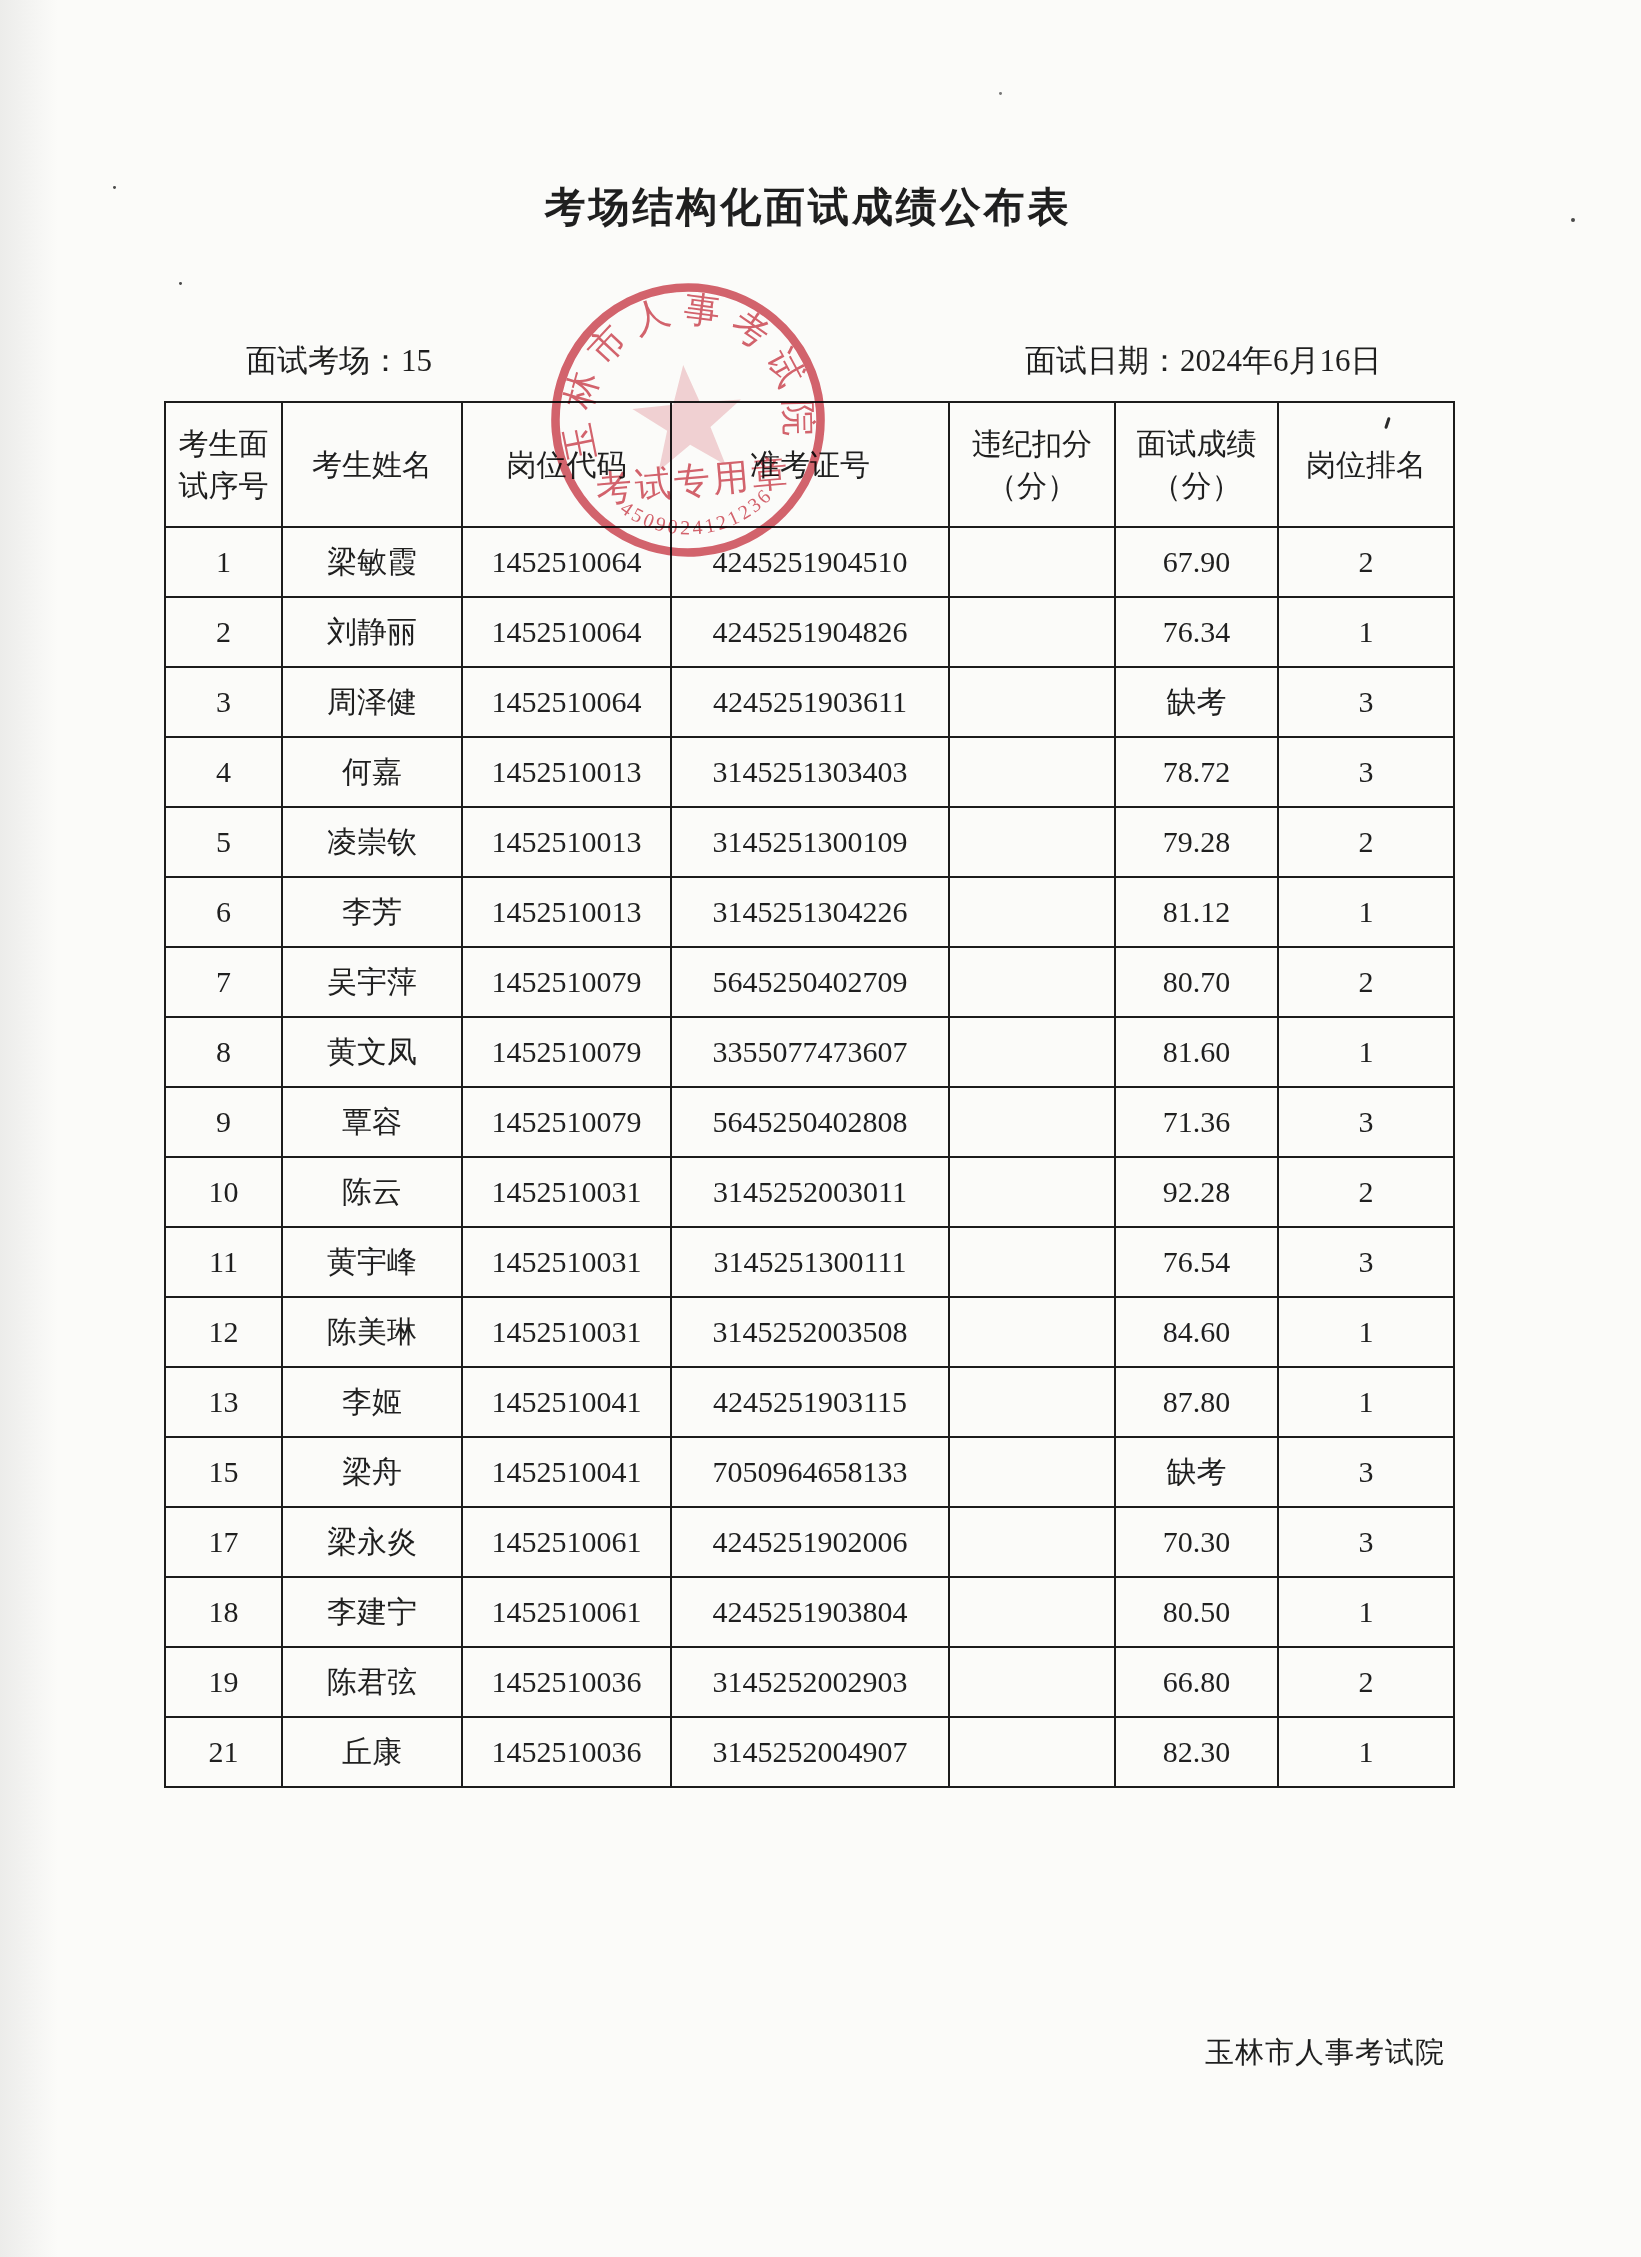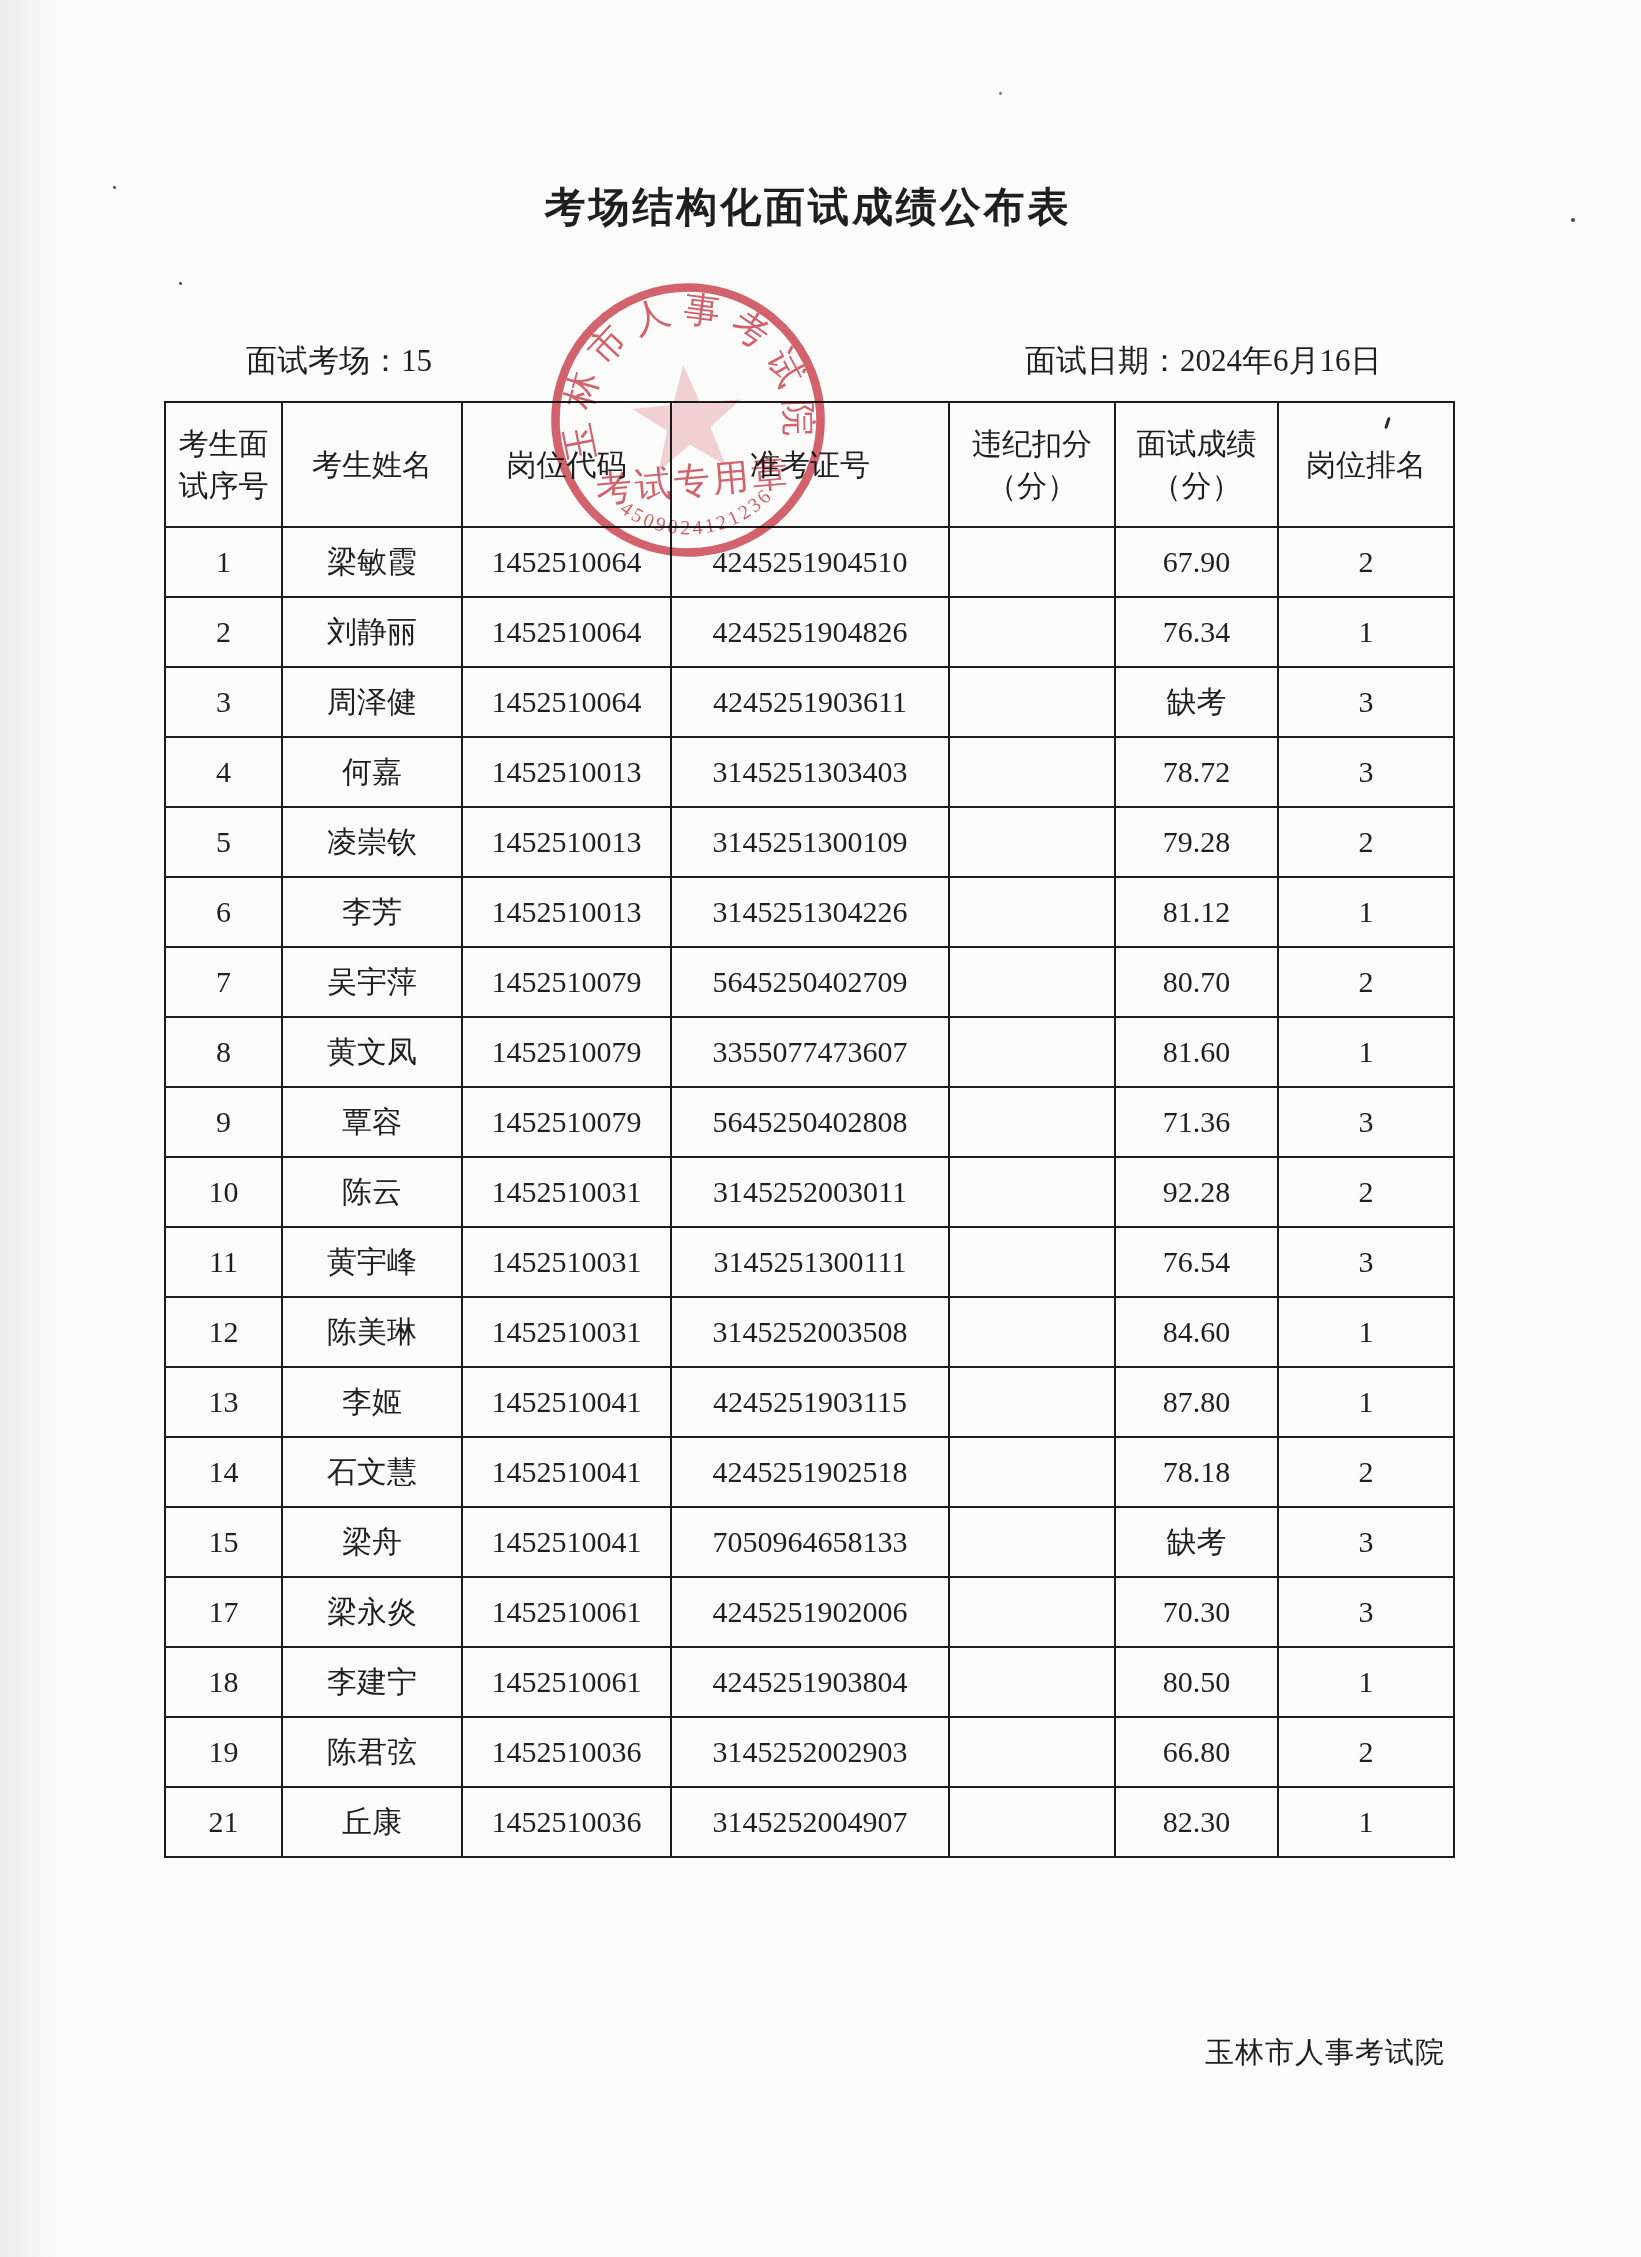--- a/index.html
+++ b/index.html
@@ -206,29 +206,20 @@
         <tr>
           <td>13</td>
           <td>李姬</td>
           <td>1452510041</td>
           <td>4245251903115</td>
           <td></td>
           <td>87.80</td>
           <td>1</td>
         </tr>
         <tr>
-          <td>14</td>
-          <td>石文慧</td>
-          <td>1452510041</td>
-          <td>4245251902518</td>
-          <td></td>
-          <td>78.18</td>
-          <td>2</td>
-        </tr>
-        <tr>
           <td>15</td>
           <td>梁舟</td>
           <td>1452510041</td>
           <td>7050964658133</td>
           <td></td>
           <td>缺考</td>
           <td>3</td>
         </tr>
         <tr>
           <td>17</td>

